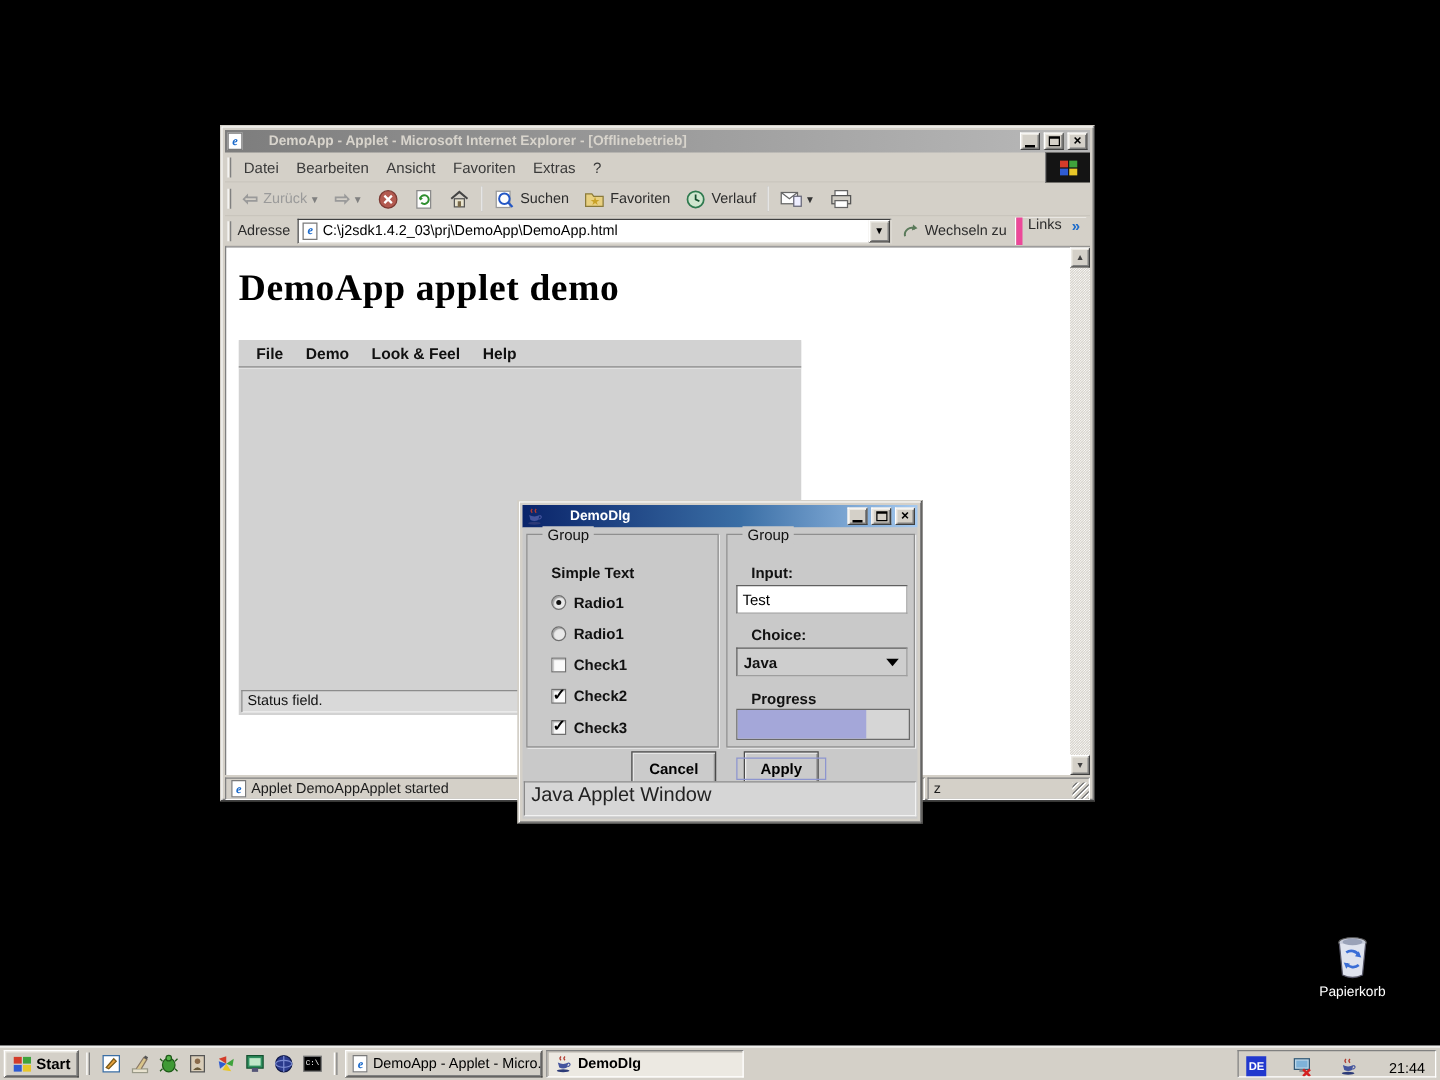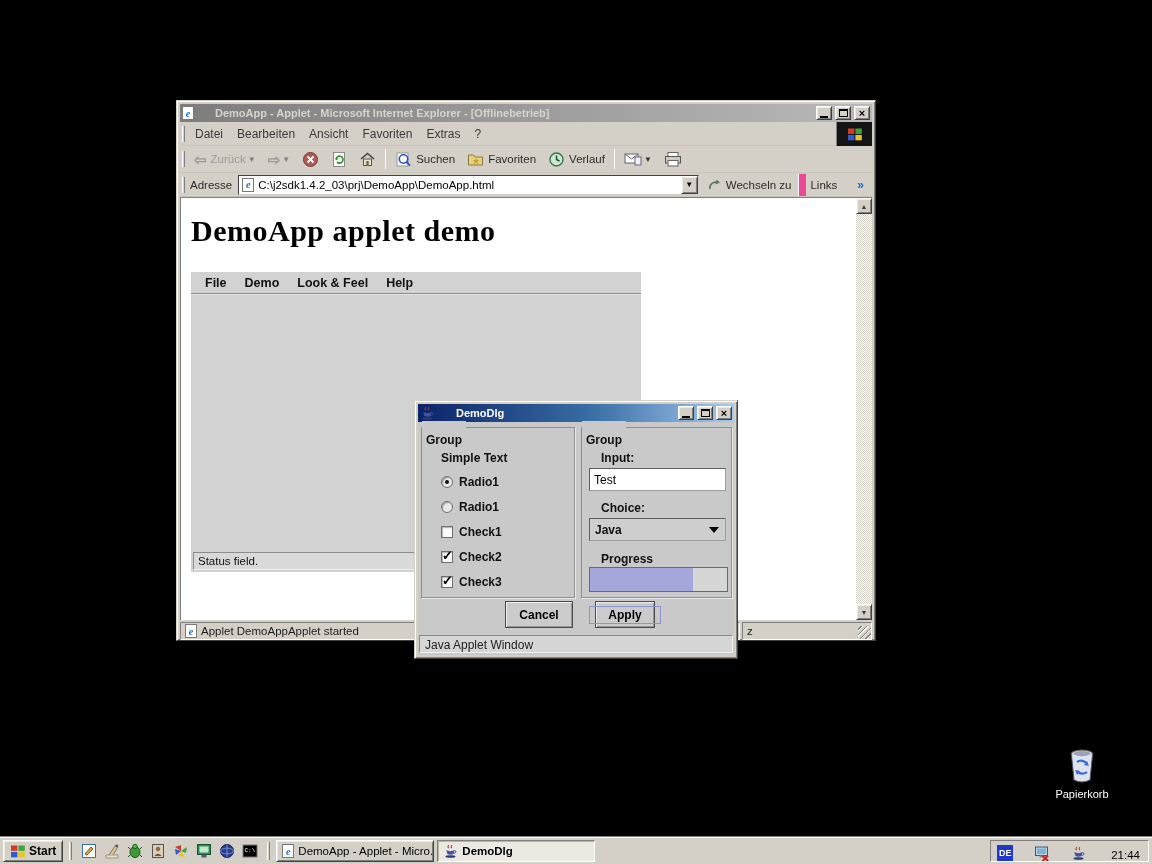--- a/index.html
+++ b/index.html
@@ -46,21 +46,21 @@
   .tsep { width:1px; height:20px; background:#808080; border-right:1px solid #fff; margin:0 3px; }
   .addrrow { height:24px; display:flex; align-items:center; font-size:11.5px; color:#2c2c2c; border-bottom:1px solid #c9c5bd; padding-right:2px; }
   .addr-label { padding:0 6px 0 2px; }
   .addr-field { flex:1; height:20px; background:#fff; display:flex; align-items:center; gap:4px; padding-left:3px;
                 border:1px solid; border-color:#404040 #d4d0c8 #d4d0c8 #404040; }
   .addr-text { flex:1; font-size:11.5px; color:#000; white-space:nowrap; overflow:hidden; }
   .addr-drop { width:17px; height:18px; display:flex; align-items:center; justify-content:center;
                background:#d4d0c8; border:1px solid; border-color:#ffffff #404040 #404040 #ffffff;
                box-shadow: inset 1px 1px 0 #ece9e2, inset -1px -1px 0 #808080; font-size:8px; color:#000; }
   .go-btn { display:flex; align-items:center; gap:4px; padding:0 8px; height:22px; }
-  .links-box { display:flex; align-items:center; gap:20px; padding:0 6px 0 4px; height:22px; border-left:7px solid #ec4899;
+  .links-box { display:flex; align-items:flex-start; gap:8px; padding:0 6px 0 4px; height:22px; border-left:5px solid #ec4899;
                box-shadow: -1px 0 0 #fff; }
   .links-chevron { color:#1b6acb; font-weight:bold; font-size:12px; }
 
   .contentwrap { display:flex; height:423px; }
   .page { flex:1; background:#fff; position:relative; overflow:hidden;
           border-top:1px solid #808080; border-left:1px solid #808080; }
   .page h1 { font-family:"Liberation Serif", serif; font-weight:bold; font-size:30px; color:#000; margin:16px 0 0 10px; letter-spacing:0.5px; }
 
   .vscroll { width:16px; display:flex; flex-direction:column; justify-content:space-between;
              border-top:1px solid #808080;
@@ -88,21 +88,21 @@
   .applet-statusfield { position:absolute; left:2px; right:2px; bottom:2px; height:18px;
                         background:#d9d9d9; border:1px solid; border-color:#8c8c8c #efefef #efefef #8c8c8c;
                         font-size:11.5px; color:#111; padding:2px 4px; }
 
   
   #dlg { position:absolute; left:414px; top:400px; width:324px; height:259px; }
   .dlg-body { position:relative; background:#c9c9c9; height:calc(100% - 18px); font-size:12px; color:#111; }
   .group { position:absolute; border:1px solid #8f8f8f; box-shadow:1px 1px 0 #ebebeb; }
   .group-left  { left:3px;  top:5px; width:154px; height:171px; }
   .group-right { left:163px; top:5px; width:151px; height:171px; }
-  .group-legend { position:absolute; top:-7px; left:0; background:#c9c9c9; padding:12px 4px; font-weight:bold; }
+  .group-legend { position:absolute; top:-7px; left:12px; background:#c9c9c9; padding:0 4px; font-weight:normal; }
   .grow { position:absolute; left:19px; display:flex; align-items:center; gap:6px; height:16px;justify-content:flex-end; }
   .glabel { font-weight:bold; }
   .radio { width:12px; height:12px; border-radius:50%; background:#e9e9e9;
            border:1px solid #6f6f6f; box-shadow: inset 1px 1px 1px #9c9c9c; position:relative; flex:0 0 auto; }
   .radio.sel::after { content:""; position:absolute; left:3px; top:3px; width:4px; height:4px; border-radius:50%; background:#101010; }
   .chk { width:12px; height:12px; background:#fafafa; border:1px solid #6f6f6f;
          box-shadow: inset 1px 1px 1px #b5b5b5; position:relative; flex:0 0 auto; }
   .chk.on::after { content:"✓"; position:absolute; left:0px; top:-4px; font-size:13px; font-weight:bold; color:#000; }
 
   .m-textfield { position:absolute; left:7px; top:40px; width:137px; height:23px; background:#fff;
@@ -119,23 +119,23 @@
   .m-progress .fill { height:100%; background:#a4a7d9; }
 
   .mbtn { position:absolute; top:179px; height:27px; display:flex; align-items:center; justify-content:center;
           background:#cbcbcb; border:1px solid #4a4a4a;
           box-shadow: inset 1px 1px 0 #efefef, inset -1px -1px 0 #979797;
           font-weight:bold; font-size:12px; color:#000; }
   .mbtn-cancel { left:87px; width:68px; }
   .mbtn-apply  { left:177px; width:60px; }
   .focus-ring { border:1px solid #8d95cf; padding:1px 18px; }
 
-  .dlg-status { position:absolute; left:1px; right:1px; bottom:2px; height:18px;
+  .dlg-status { position:absolute; left:1px; right:1px; bottom:2px; height:28px;
                 background:#d6d6d6; border:1px solid; border-color:#8a8a8a #f2f2f2 #f2f2f2 #8a8a8a;
-                font-size:12px; color:#222; padding:2px 5px; }
+                font-size:16px; color:#222; padding:2px 5px; }
 
   
   #taskbar { position:absolute; left:0; top:837px; width:1152px; height:27px; background:#d4d0c8;
              border-top:1px solid #ffffff; box-shadow:0 -1px 0 #808080;
              display:flex; align-items:center; padding:0 3px; gap:3px; }
   .start-btn { height:22px; display:flex; align-items:center; gap:3px; padding:0 6px;
                font-weight:bold; font-size:12px; color:#000; }
   .tb-grip { width:3px; height:18px; border-left:1px solid #fff; border-right:1px solid #808080; margin:0 3px; }
   .ql { display:flex; align-items:center; gap:5px; padding:0 2px; }
   .ql-icon { width:18px; height:18px; display:flex; align-items:center; justify-content:center; }

